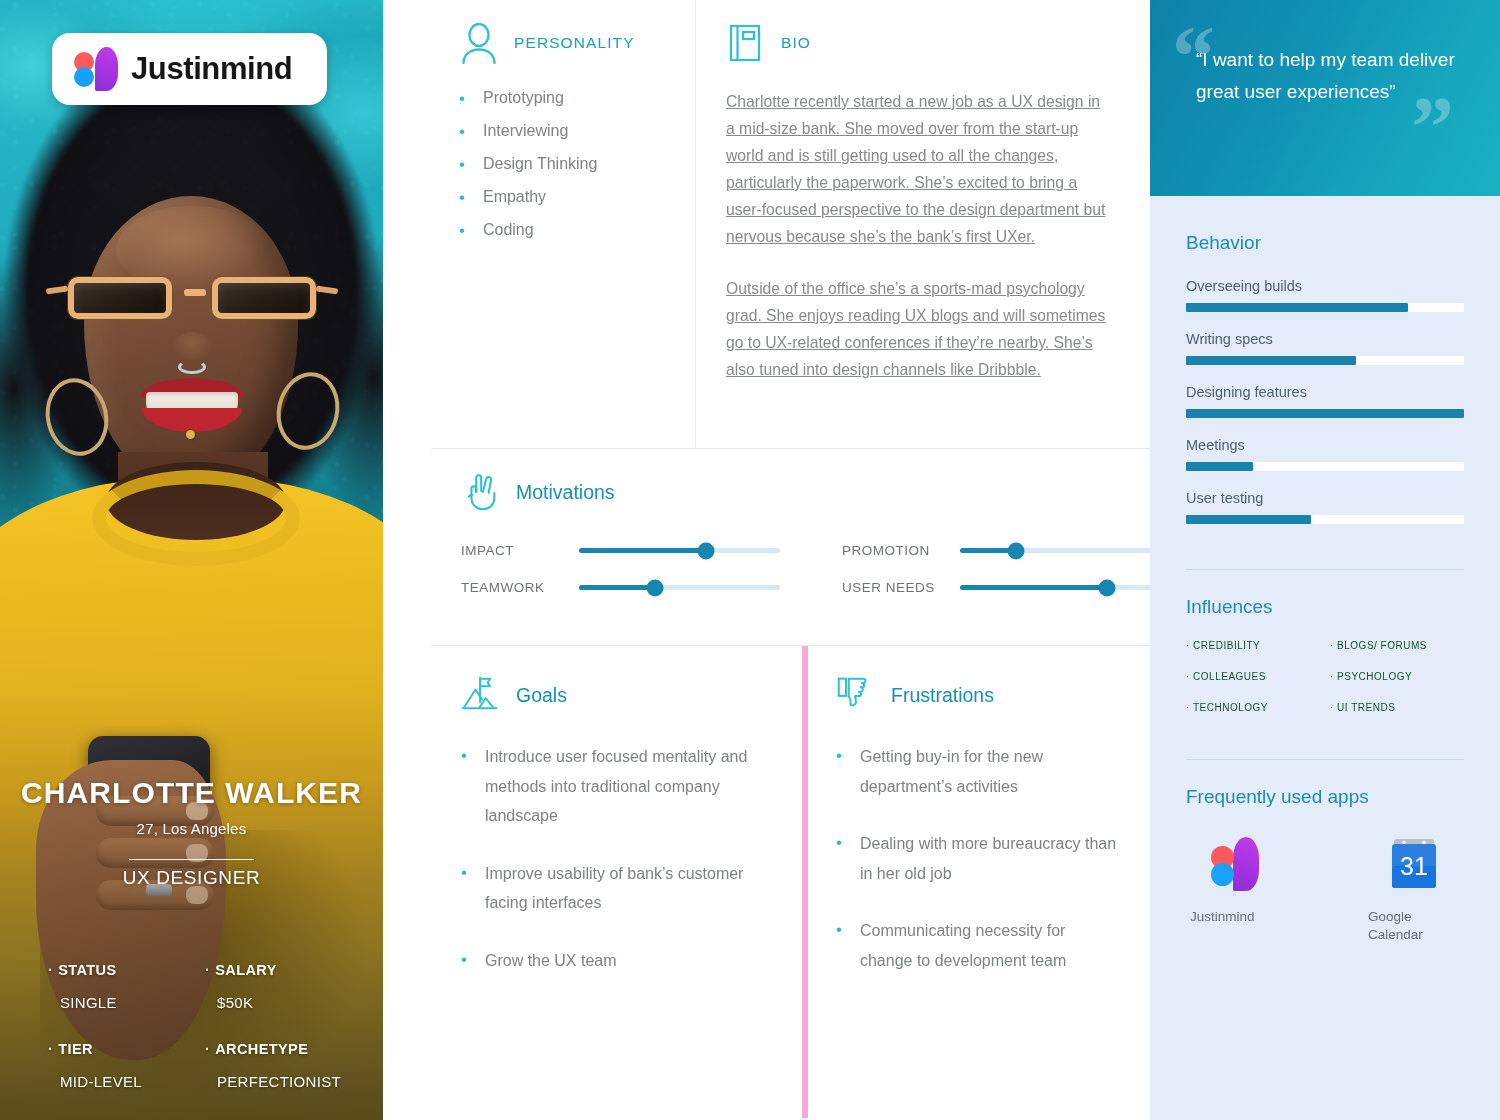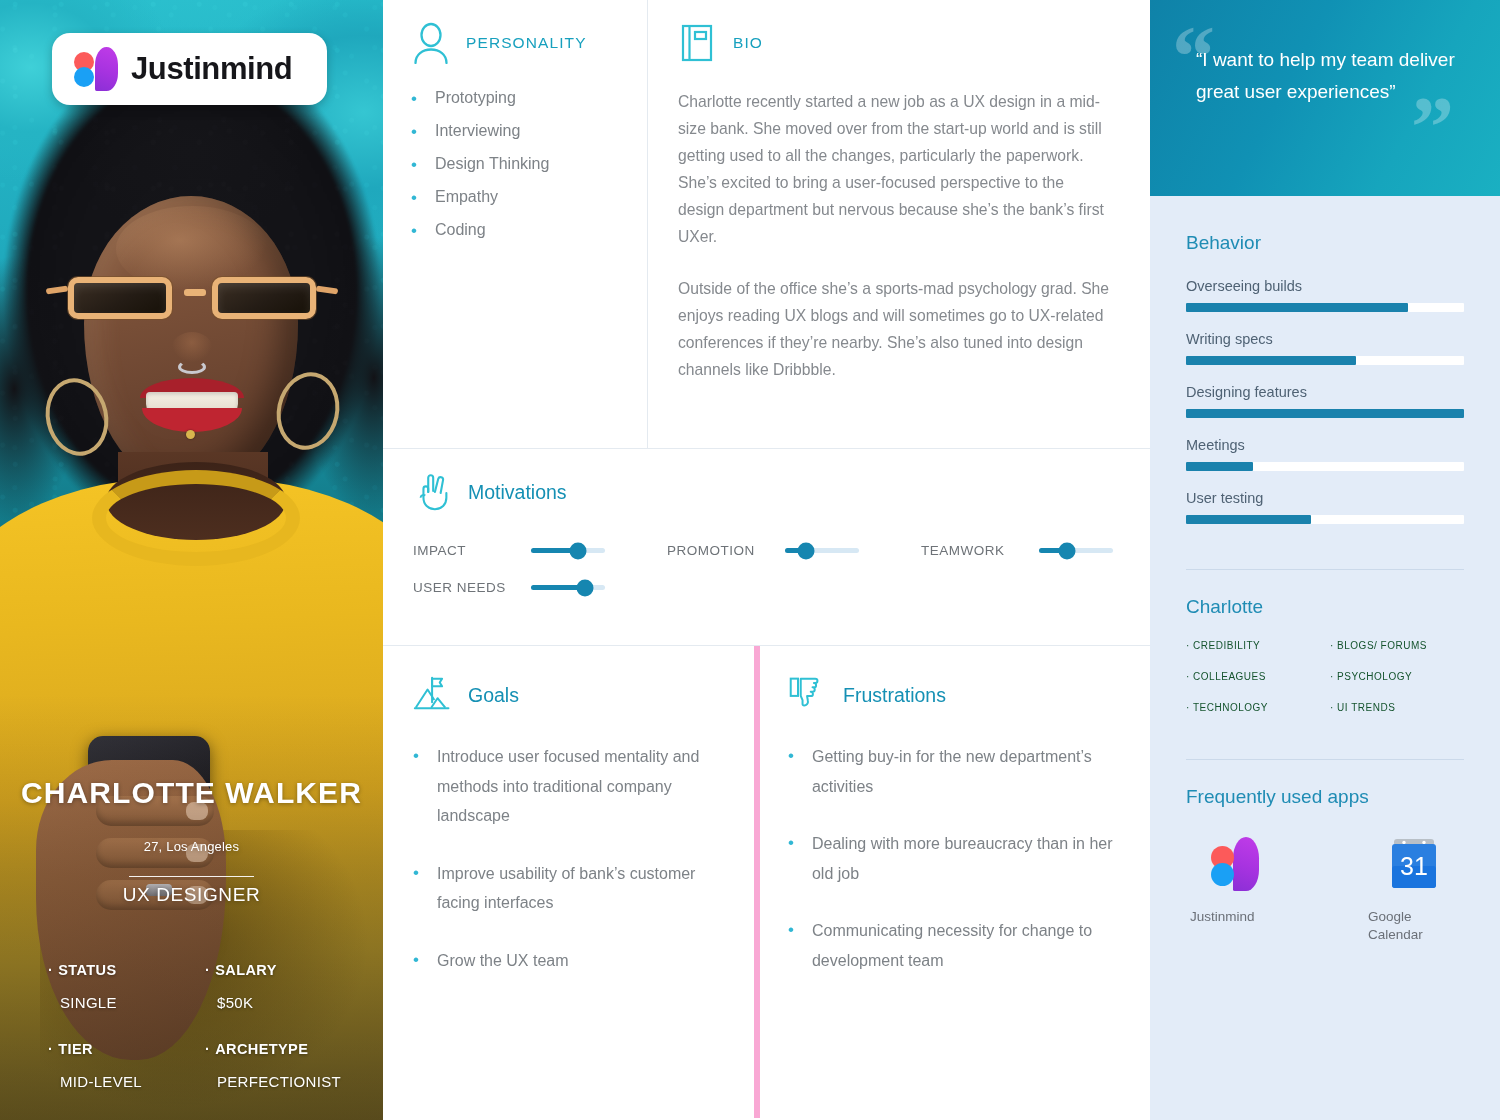--- a/index.html
+++ b/index.html
@@ -194,59 +194,59 @@
     border-radius: 50%; background: #1aa0f5;
   }
   .logo-text { font-size: 31px; font-weight: bold; color: #16161a; letter-spacing: -.4px; }
 
   
   .name-block {
     position: absolute; left: 0; right: 0; top: 776px; text-align: center;
     color: #fff; text-shadow: 0 1px 4px rgba(0,0,0,.35);
   }
   .p-name { font-size: 30px; font-weight: 700; letter-spacing: 1.1px; line-height: 1.1; }
-  .p-sub  { font-size: 13px; font-weight: 300; margin-top: 30px; letter-spacing: .2px; }
+  .p-sub  { font-size: 15px; font-weight: 300; margin-top: 11px; letter-spacing: .2px; }
   .p-rule { width: 125px; height: 1px; background: rgba(255,255,255,.92); margin: 22px auto 0; }
   .p-role { font-size: 19px; font-weight: 400; margin-top: 7px; letter-spacing: .6px; }
 
   .attr-grid {
     position: absolute; left: 48px; top: 962px; width: 300px;
     display: grid; grid-template-columns: 1fr 1fr; row-gap: 30px; column-gap: 14px;
     color: #fff; text-shadow: 0 1px 3px rgba(0,0,0,.4);
   }
   .attr-k { font-size: 14.5px; font-weight: bold; letter-spacing: .4px; }
   .attr-k::before { content: "·"; margin-right: 5px; }
   .attr-v { font-size: 15px; font-weight: 300; margin-top: 16px; letter-spacing: .3px; margin-left: 12px; }
 
   
-  .center { position: relative; width: 767px; height: 803px; flex: none; background: #fff; }
+  .center { position: relative; width: 767px; height: 803px; flex: none; background: #fff; padding-left: 48px; }
   .c-row1 { display: flex; height: 449px; border-bottom: 1px solid #e4eaf0; }
   .c-personality { width: 265px; border-right: 1px solid #e4eaf0; padding: 22px 0 0 28px; }
   .c-bio { flex: 1; padding: 22px 38px 0 30px; }
   .c-motiv { height: 197px; border-bottom: 1px solid #e4eaf0; padding: 22px 0 0 30px; }
   .c-row3 { display: flex; height: 472px; }
   .c-goals { width: 377px; border-right: 6px solid #f9a8d4; padding: 28px 34px 0 30px; }
   .c-frust { flex: 1; padding: 28px 30px 0 28px; }
 
   .sec-head { display: flex; align-items: center; gap: 15px; }
   .sec-ico { width: 40px; height: 42px; flex: none; }
   .sec-title-caps { font-size: 15.5px; letter-spacing: 1.1px; color: #17a0be; }
   .sec-title-norm { font-size: 19.5px; color: #1590b4; font-weight: 400; }
 
   .bullets { margin-top: 26px; }
   .bullet { display: flex; gap: 18px; color: #7d8287; font-size: 16px; line-height: 1.85; }
   .bullet .dot { color: #31b7d4; font-size: 17px; line-height: 1.75; flex: none; }
   .p-bullets .bullet { margin-bottom: 16px; line-height: 1; }
   .p-bullets .bullet .dot { line-height: 1; }
 
-  .bio-p { color: #85898e; font-size: 15.7px; line-height: 1.72; margin-top: 24px; }
+  .bio-p { color: #85898e; font-size: 15.7px; line-height: 1.72; margin-top: 24px; text-decoration: underline; }
   .bio-p + .bio-p { margin-top: 25px; }
 
   .motiv-grid {
-    margin-top: 30px; display: grid; grid-template-columns: 1fr 1fr 1fr;
+    margin-top: 30px; display: grid; grid-template-columns: 1fr 1fr;
     column-gap: 62px; row-gap: 22px; width: 700px;
   }
   .mot-row { display: flex; align-items: center; }
   .mot-label { width: 118px; font-size: 13.5px; color: #6e7378; letter-spacing: .5px; flex: none; }
   .mot-track {
     position: relative; flex: 1; height: 5px; border-radius: 3px; background: #d7e8f4;
   }
   .mot-fill { position: absolute; left: 0; top: 0; height: 5px; border-radius: 3px; background: #1686b0; }
   .mot-knob {
     position: absolute; top: 50%; width: 17px; height: 17px; border-radius: 50%;
@@ -582,21 +582,21 @@
           <div class="bh-track">
               <div class="bh-fill" style="width:45%"></div>
             </div>
         </div>
       </div>
     </div>
 
     <div class="side-div"></div>
 
     <div class="side-sec influences">
-      <div class="side-h">Charlotte</div>
+      <div class="side-h">Influences</div>
       <div class="inf-grid">
         <div class="inf-item">CREDIBILITY</div>
         <div class="inf-item">BLOGS/ FORUMS</div>
         <div class="inf-item">COLLEAGUES</div>
         <div class="inf-item">PSYCHOLOGY</div>
         <div class="inf-item">TECHNOLOGY</div>
         <div class="inf-item">UI TRENDS</div>
       </div>
     </div>
 

